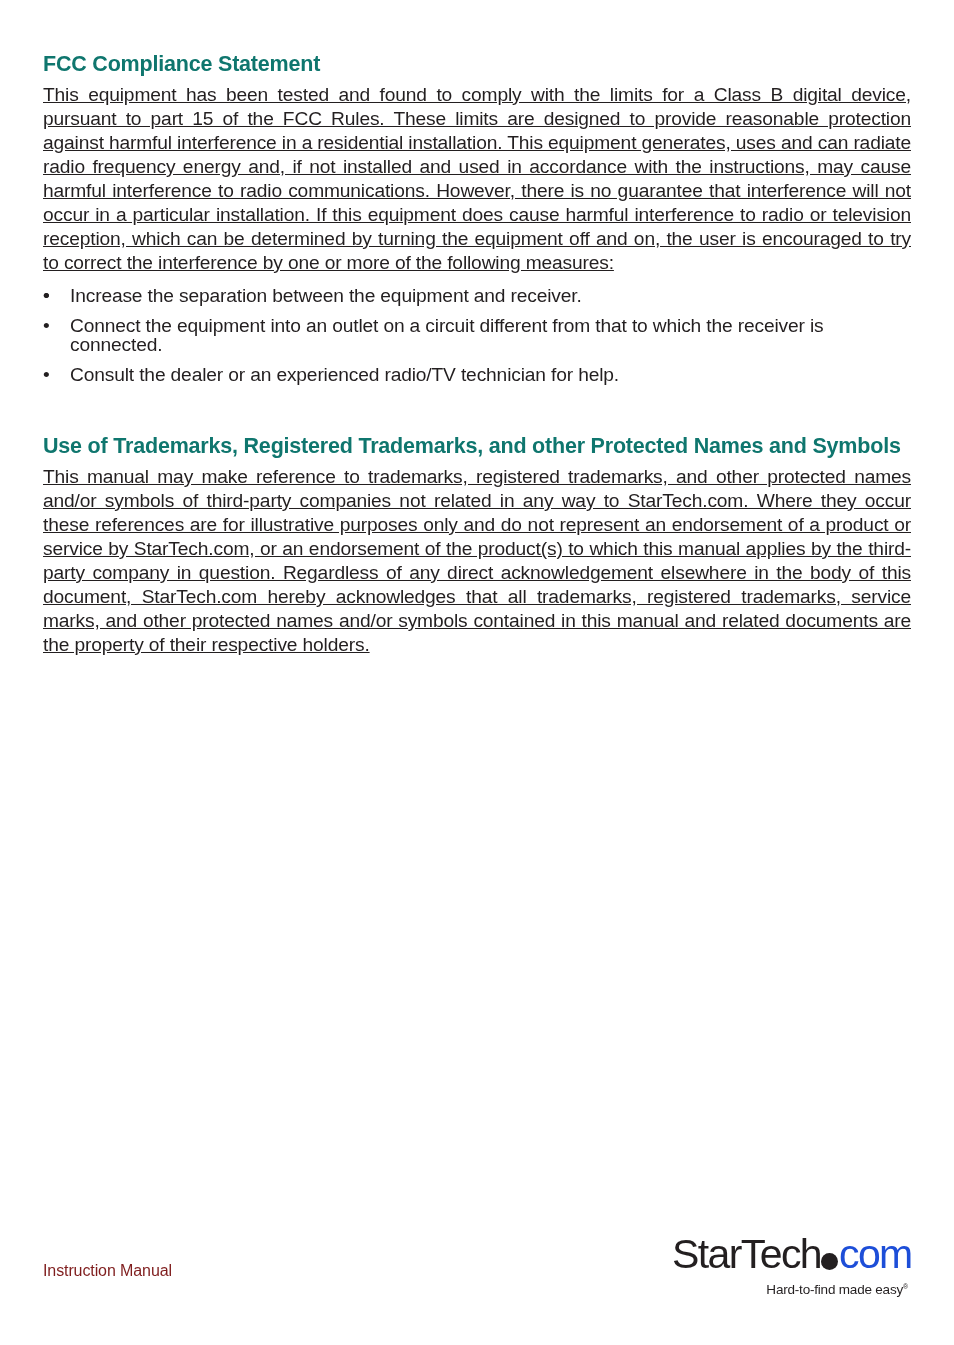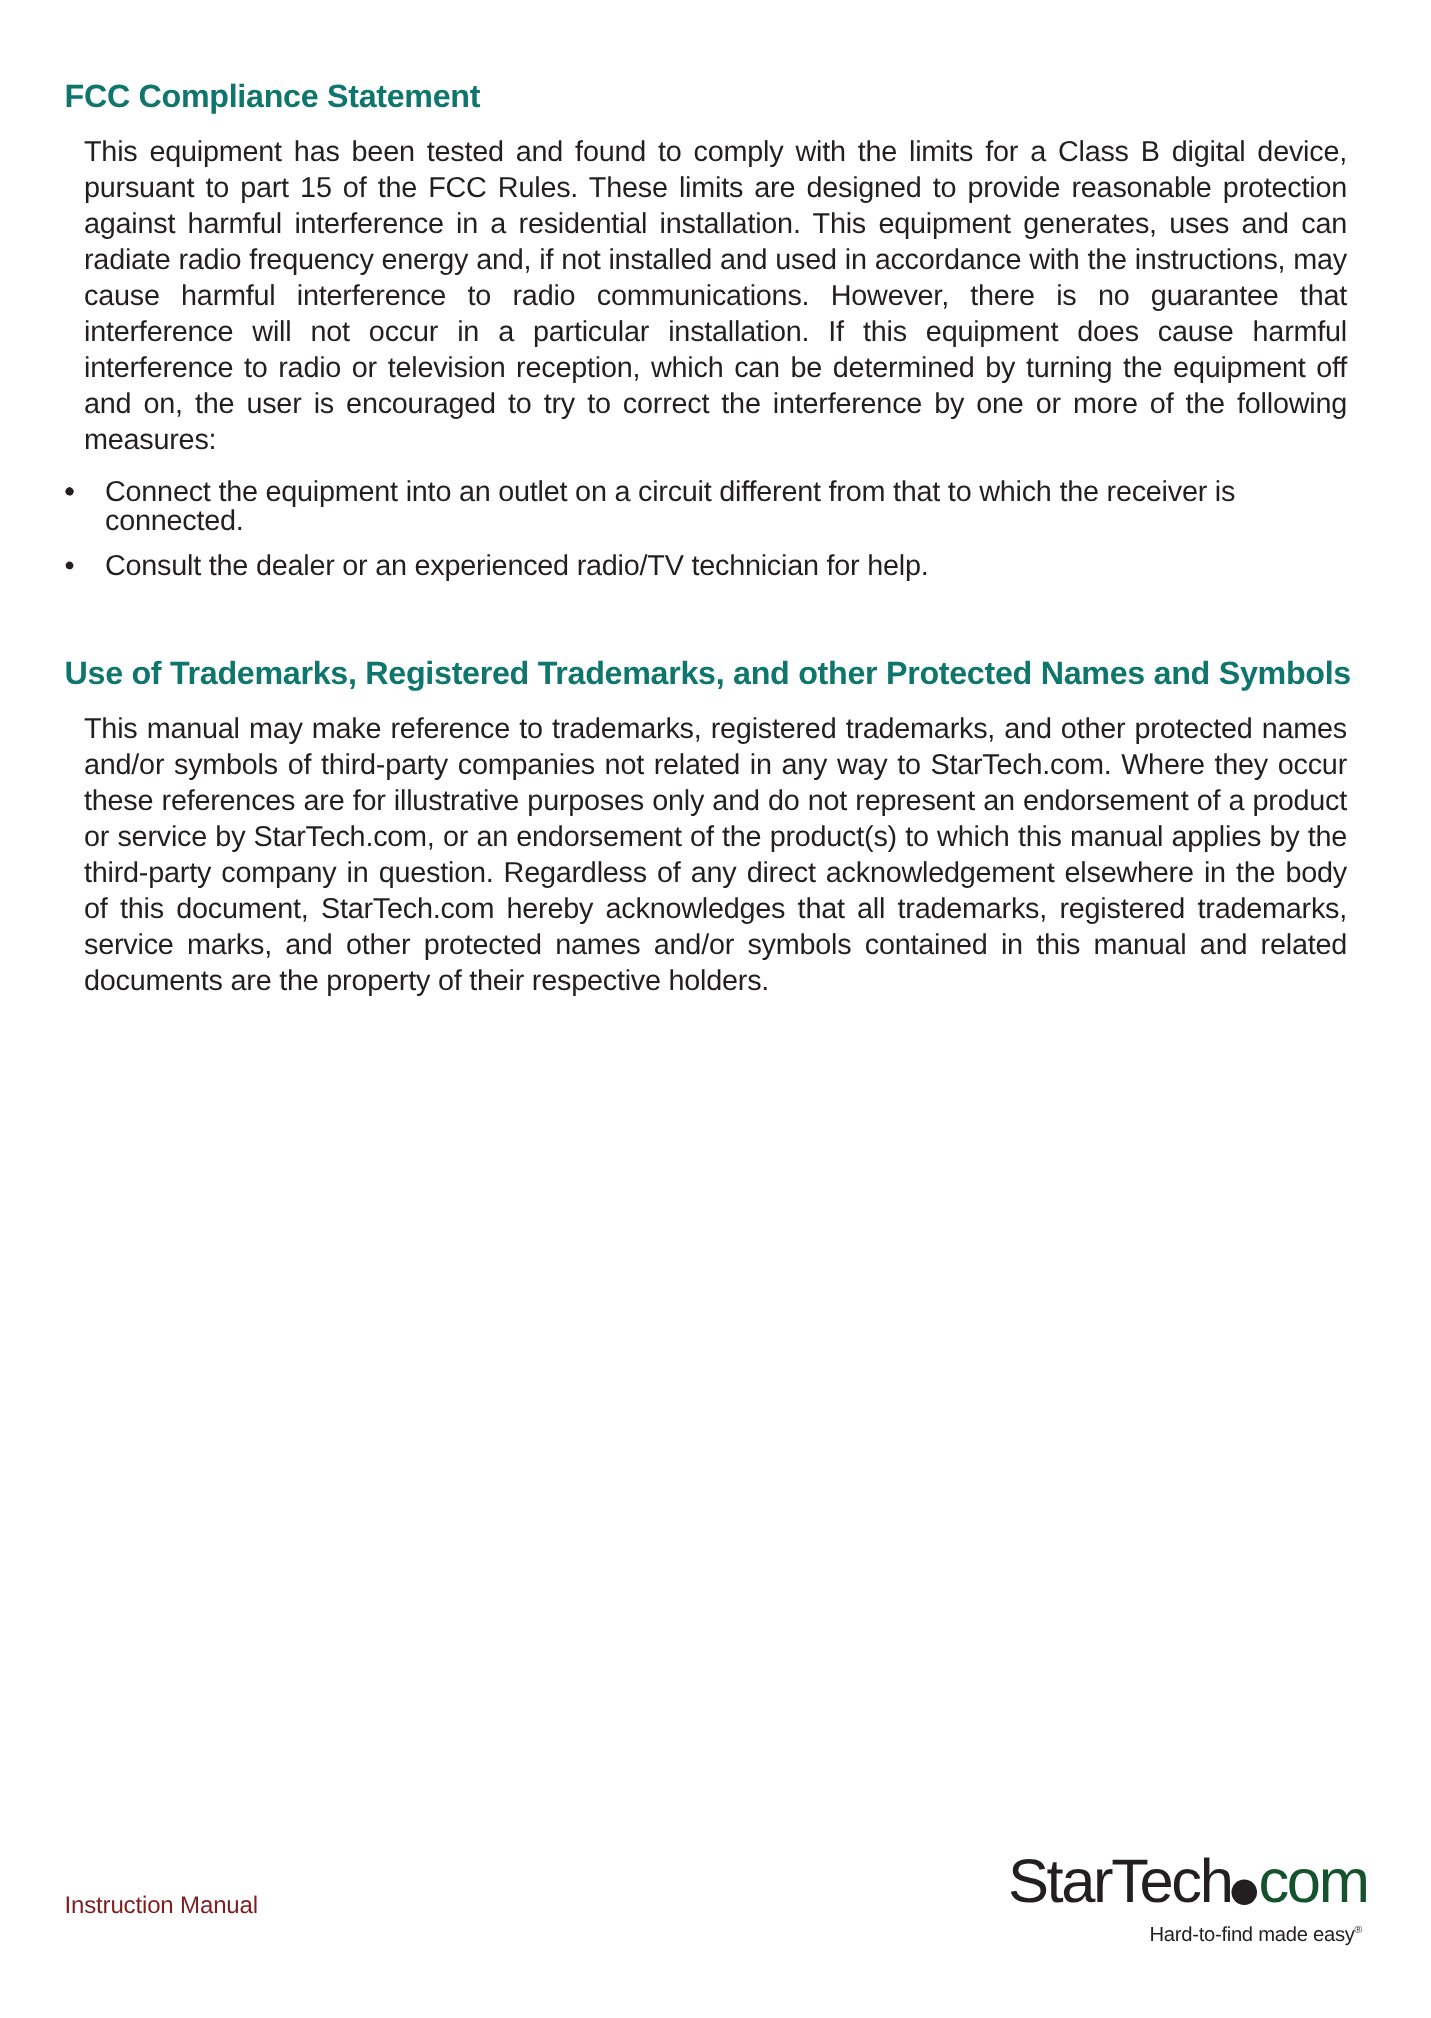--- a/index.html
+++ b/index.html
@@ -1,50 +1,50 @@
 <!DOCTYPE html>
 <html><head>
 <meta charset="utf-8">
 <style>
   html, body { margin: 0; padding: 0; background: #ffffff; }
   body { width: 954px; height: 1345px; position: relative; overflow: hidden;
          font-family: "Liberation Sans", sans-serif; color: #231f20; }
   .page { position: absolute; left: 43px; top: 52px; width: 868px; }
   h2 { font-family: "Liberation Sans", sans-serif; font-weight: bold; font-size: 21.5px;
        margin: 0 0 6px 0; line-height: 25px; letter-spacing: -0.2px; color: #0f766e; }
-  p.body { font-size: 19.2px; line-height: 24px; margin: 13px; text-align: justify;
-           text-align-last: left; letter-spacing: -0.15px; }
+  p.body { font-size: 19.2px; line-height: 24px; margin: 0; text-align: justify;
+           text-align-last: left; letter-spacing: -0.15px; text-decoration: underline; }
   ul.bullets { list-style: none; margin: 8px 0 0 0; padding: 0; }
   ul.bullets li { position: relative; padding-left: 27px; font-size: 19.2px; line-height: 19px;
                   margin-bottom: 11px; letter-spacing: -0.15px; }
   ul.bullets li .dot { position: absolute; left: 0; top: 0; }
   .section2 { margin-top: 50px; }
   .footer-left { position: absolute; left: 43px; top: 1262px; font-size: 16px; color: #7f1d1d;
                  letter-spacing: -0.1px; }
   .logo { position: absolute; left: 672px; top: 1232px; width: 240px; height: 70px; }
   .logo .wordmark { position: absolute; left: 0; top: 0; font-size: 41px; line-height: 44px;
                     letter-spacing: -1.6px; color: #231f20; white-space: nowrap; }
-  .logo .wordmark .com { color: #14532d; font-weight: normal; }
+  .logo .wordmark .com { color: #1d4ed8; font-weight: normal; }
   .logo .ball { display: inline-block; width: 17px; height: 17px; border-radius: 50%; background: #231f20;
                 vertical-align: -2px; margin: 0 1px 0 0; }
   .logo .tagline { position: absolute; right: 4px; top: 50px; font-size: 13.5px; color: #231f20;
                    white-space: nowrap; letter-spacing: -0.2px; }
   .logo .tagline b { font-weight: normal; }
   .logo .reg { font-size: 7px; vertical-align: super; }
 </style>
 </head>
 <body>
 
 <div class="page">
   <section>
     <h2>FCC Compliance Statement</h2>
     <p class="body">This equipment has been tested and found to comply with the limits for a Class B digital device, pursuant to part 15 of the FCC Rules. These limits are designed to provide reasonable protection against harmful interference in a residential installation. This equipment generates, uses and can radiate radio frequency energy and, if not installed and used in accordance with the instructions, may cause harmful interference to radio communications. However, there is no guarantee that interference will not occur in a particular installation. If this equipment does cause harmful interference to radio or television reception, which can be determined by turning the equipment off and on, the user is encouraged to try to correct the interference by one or more of the following measures:</p>
     <ul class="bullets">
       <li><span class="dot">•</span></li>
-      <li><span class="dot">•</span></li>
+      <li><span class="dot">•</span><span>Increase the separation between the equipment and receiver.</span></li>
       <li><span class="dot">•</span><span>Connect the equipment into an outlet on a circuit different from that to which the receiver is connected.</span></li>
       <li><span class="dot">•</span><span>Consult the dealer or an experienced radio/TV technician for help.</span></li>
     </ul>
   </section>
 
   <section class="section2">
     <h2>Use of Trademarks, Registered Trademarks, and other Protected Names and Symbols</h2>
     <p class="body">This manual may make reference to trademarks, registered trademarks, and other protected names and/or symbols of third-party companies not related in any way to StarTech.com.  Where they occur these references are for illustrative purposes only and do not represent an endorsement of a product or service by StarTech.com, or an endorsement of the product(s) to which this manual applies by the third-party company in question.  Regardless of any direct acknowledgement elsewhere in the body of this document, StarTech.com hereby acknowledges that all trademarks, registered trademarks, service marks, and other protected names and/or symbols contained in this manual and related documents are the property of their respective holders.</p>
   </section>
 </div>

